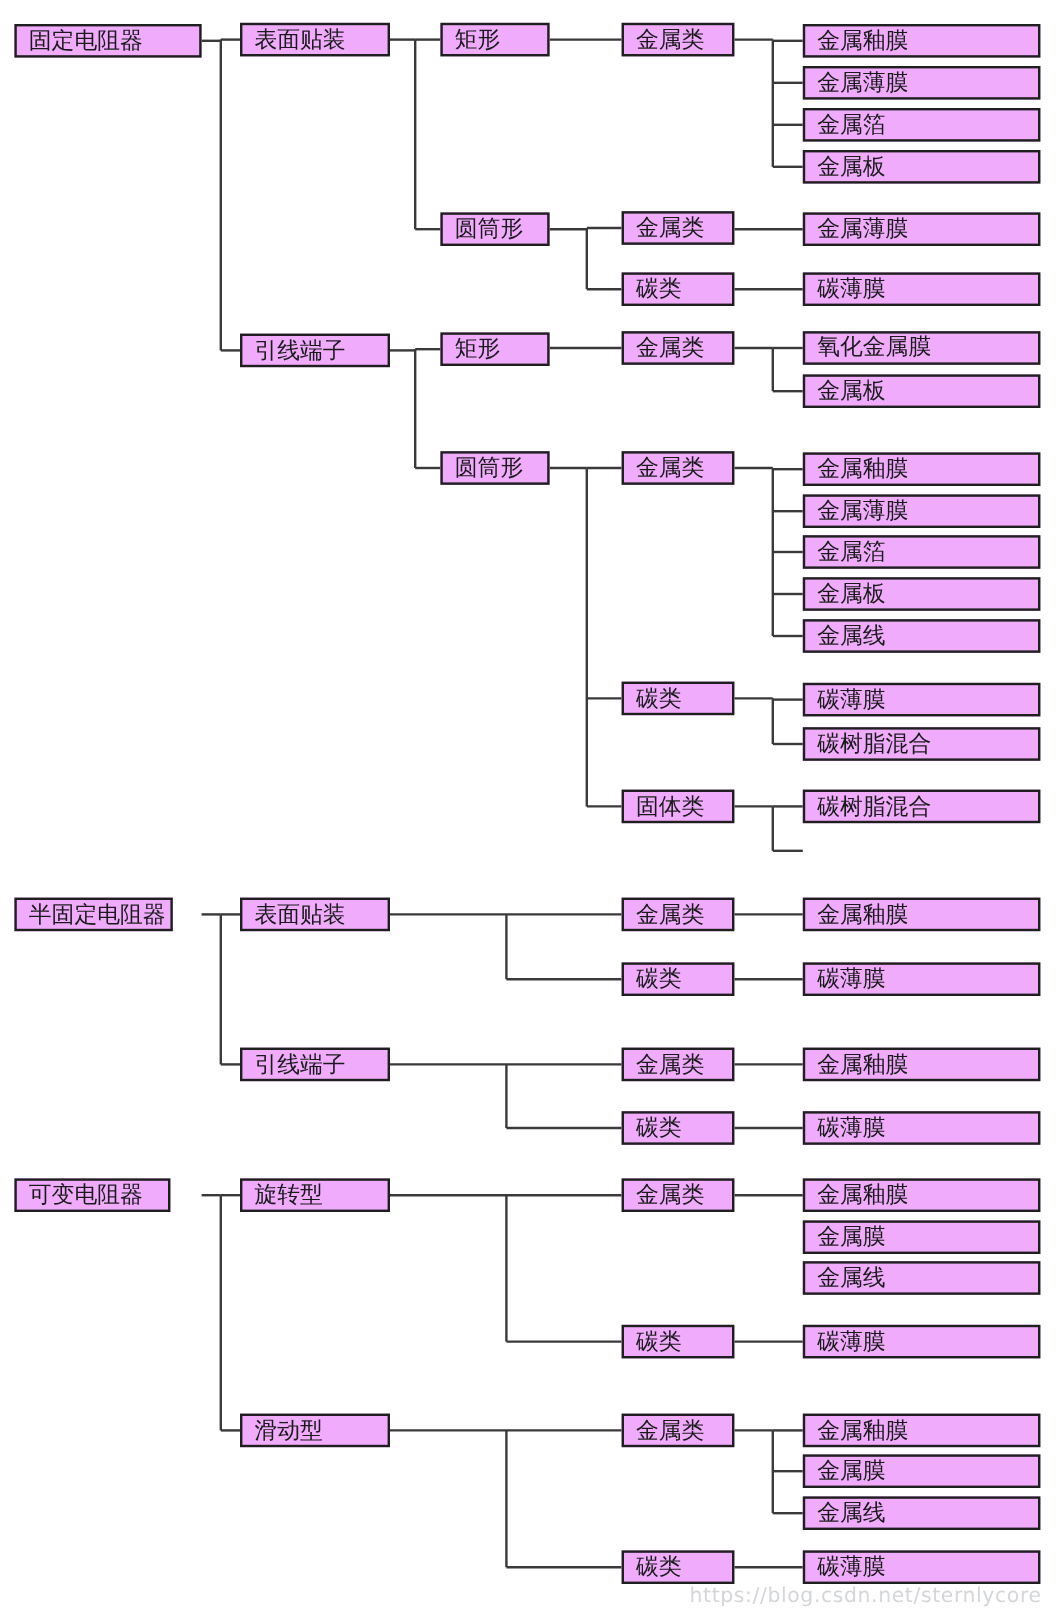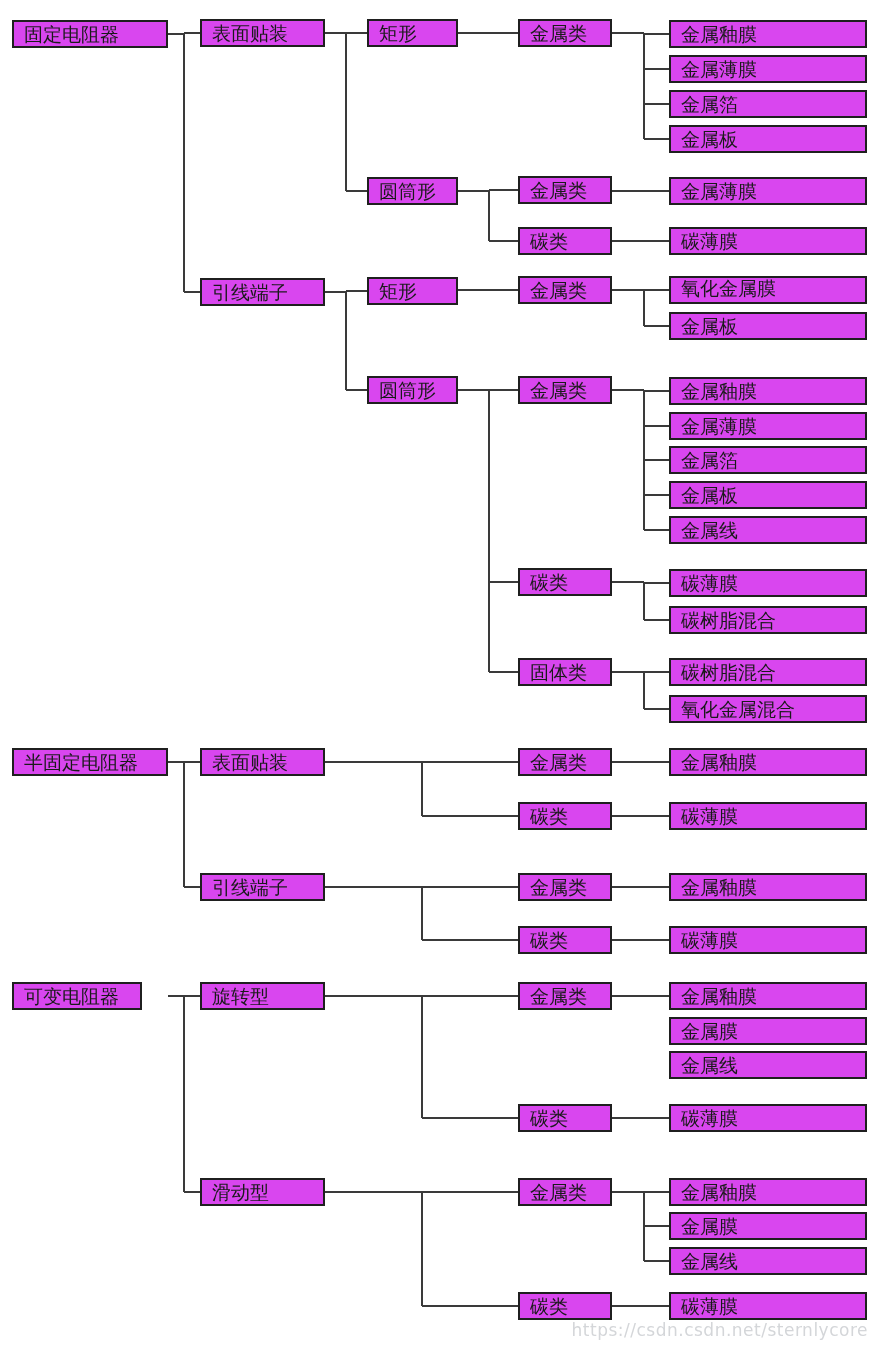--- a/index.html
+++ b/index.html
@@ -19,21 +19,21 @@
     position: absolute;
     left: 0;
     top: 0;
     width: 884px;
     height: 1350px;
   }
   .node {
     position: absolute;
     box-sizing: border-box;
     border: 2px solid #1f1f1f;
-    background: #d946ef;
+    background: #f0abfc;
     color: #1a1a1a;
     font-size: 19px;
     line-height: 25px;
     padding-left: 10px;
     white-space: nowrap;
     overflow: hidden;
   }
   #watermark {
     position: absolute;
     right: 16px;
@@ -126,23 +126,23 @@
       <line x1="422" y1="1192" x2="422" y2="1306" stroke="#3a3a3a" stroke-width="2"></line>
       <line x1="422" y1="1306" x2="518" y2="1306" stroke="#3a3a3a" stroke-width="2"></line>
       <line x1="612" y1="1192" x2="644" y2="1192" stroke="#3a3a3a" stroke-width="2"></line>
       <line x1="644" y1="1192" x2="644" y2="1261" stroke="#3a3a3a" stroke-width="2"></line>
       <line x1="644" y1="1192" x2="669" y2="1192" stroke="#3a3a3a" stroke-width="2"></line>
       <line x1="644" y1="1226" x2="669" y2="1226" stroke="#3a3a3a" stroke-width="2"></line>
       <line x1="644" y1="1261" x2="669" y2="1261" stroke="#3a3a3a" stroke-width="2"></line>
       <line x1="612" y1="1306" x2="669" y2="1306" stroke="#3a3a3a" stroke-width="2"></line>
     </svg>
 
-  <div id="watermark" style="color: rgb(212, 214, 217);">https://csdn.csdn.net/sternlycore</div>
+  <div id="watermark" style="color: rgb(212, 214, 217);">https://blog.csdn.net/sternlycore</div>
 <div class="node" style="left: 12px; top: 20px; width: 156px; height: 28px; border-color: rgb(31, 31, 31); color: rgb(26, 26, 26);">固定电阻器</div>
-    <div class="node" style="left: 12px; top: 748px; width: 156px; height: 28px; border-color: rgb(31, 31, 31); color: rgb(26, 26, 26);">半固定电阻器</div>
+    <div class="node" style="left: 12px; top: 748px; width: 132px; height: 28px; border-color: rgb(31, 31, 31); color: rgb(26, 26, 26);">半固定电阻器</div>
     <div class="node" style="left: 12px; top: 982px; width: 130px; height: 28px; border-color: rgb(31, 31, 31); color: rgb(26, 26, 26);">可变电阻器</div>
     <div class="node" style="left: 200px; top: 19px; width: 125px; height: 28px; border-color: rgb(31, 31, 31); color: rgb(26, 26, 26);">表面贴装</div>
     <div class="node" style="left: 200px; top: 278px; width: 125px; height: 28px; border-color: rgb(31, 31, 31); color: rgb(26, 26, 26);">引线端子</div>
     <div class="node" style="left: 200px; top: 748px; width: 125px; height: 28px; border-color: rgb(31, 31, 31); color: rgb(26, 26, 26);">表面贴装</div>
     <div class="node" style="left: 200px; top: 873px; width: 125px; height: 28px; border-color: rgb(31, 31, 31); color: rgb(26, 26, 26);">引线端子</div>
     <div class="node" style="left: 200px; top: 982px; width: 125px; height: 28px; border-color: rgb(31, 31, 31); color: rgb(26, 26, 26);">旋转型</div>
     <div class="node" style="left: 200px; top: 1178px; width: 125px; height: 28px; border-color: rgb(31, 31, 31); color: rgb(26, 26, 26);">滑动型</div>
     <div class="node" style="left: 367px; top: 19px; width: 91px; height: 28px; border-color: rgb(31, 31, 31); color: rgb(26, 26, 26);">矩形</div>
     <div class="node" style="left: 367px; top: 177px; width: 91px; height: 28px; border-color: rgb(31, 31, 31); color: rgb(26, 26, 26);">圆筒形</div>
     <div class="node" style="left: 367px; top: 277px; width: 91px; height: 28px; border-color: rgb(31, 31, 31); color: rgb(26, 26, 26);">矩形</div>
@@ -171,21 +171,20 @@
     <div class="node" style="left: 669px; top: 276px; width: 198px; height: 28px; border-color: rgb(31, 31, 31); color: rgb(26, 26, 26); font-family: Liberation Mono, monospace;">氧化金属膜</div>
     <div class="node" style="left: 669px; top: 312px; width: 198px; height: 28px; border-color: rgb(31, 31, 31); color: rgb(26, 26, 26);">金属板</div>
     <div class="node" style="left: 669px; top: 377px; width: 198px; height: 28px; border-color: rgb(31, 31, 31); color: rgb(26, 26, 26);">金属釉膜</div>
     <div class="node" style="left: 669px; top: 412px; width: 198px; height: 28px; border-color: rgb(31, 31, 31); color: rgb(26, 26, 26);">金属薄膜</div>
     <div class="node" style="left: 669px; top: 446px; width: 198px; height: 28px; border-color: rgb(31, 31, 31); color: rgb(26, 26, 26);">金属箔</div>
     <div class="node" style="left: 669px; top: 481px; width: 198px; height: 28px; border-color: rgb(31, 31, 31); color: rgb(26, 26, 26);">金属板</div>
     <div class="node" style="left: 669px; top: 516px; width: 198px; height: 28px; border-color: rgb(31, 31, 31); color: rgb(26, 26, 26);">金属线</div>
     <div class="node" style="left: 669px; top: 569px; width: 198px; height: 28px; border-color: rgb(31, 31, 31); color: rgb(26, 26, 26);">碳薄膜</div>
     <div class="node" style="left: 669px; top: 606px; width: 198px; height: 28px; border-color: rgb(31, 31, 31); color: rgb(26, 26, 26);">碳树脂混合</div>
     <div class="node" style="left: 669px; top: 658px; width: 198px; height: 28px; border-color: rgb(31, 31, 31); color: rgb(26, 26, 26);">碳树脂混合</div>
-    <div class="node" style="left: 669px; top: 695px; width: 198px; height: 28px; border-color: rgb(31, 31, 31); color: rgb(26, 26, 26);">氧化金属混合</div>
     <div class="node" style="left: 669px; top: 748px; width: 198px; height: 28px; border-color: rgb(31, 31, 31); color: rgb(26, 26, 26);">金属釉膜</div>
     <div class="node" style="left: 669px; top: 802px; width: 198px; height: 28px; border-color: rgb(31, 31, 31); color: rgb(26, 26, 26);">碳薄膜</div>
     <div class="node" style="left: 669px; top: 873px; width: 198px; height: 28px; border-color: rgb(31, 31, 31); color: rgb(26, 26, 26);">金属釉膜</div>
     <div class="node" style="left: 669px; top: 926px; width: 198px; height: 28px; border-color: rgb(31, 31, 31); color: rgb(26, 26, 26);">碳薄膜</div>
     <div class="node" style="left: 669px; top: 982px; width: 198px; height: 28px; border-color: rgb(31, 31, 31); color: rgb(26, 26, 26);">金属釉膜</div>
     <div class="node" style="left: 669px; top: 1017px; width: 198px; height: 28px; border-color: rgb(31, 31, 31); color: rgb(26, 26, 26);">金属膜</div>
     <div class="node" style="left: 669px; top: 1051px; width: 198px; height: 28px; border-color: rgb(31, 31, 31); color: rgb(26, 26, 26);">金属线</div>
     <div class="node" style="left: 669px; top: 1104px; width: 198px; height: 28px; border-color: rgb(31, 31, 31); color: rgb(26, 26, 26);">碳薄膜</div>
     <div class="node" style="left: 669px; top: 1178px; width: 198px; height: 28px; border-color: rgb(31, 31, 31); color: rgb(26, 26, 26);">金属釉膜</div>
     <div class="node" style="left: 669px; top: 1212px; width: 198px; height: 28px; border-color: rgb(31, 31, 31); color: rgb(26, 26, 26);">金属膜</div>

